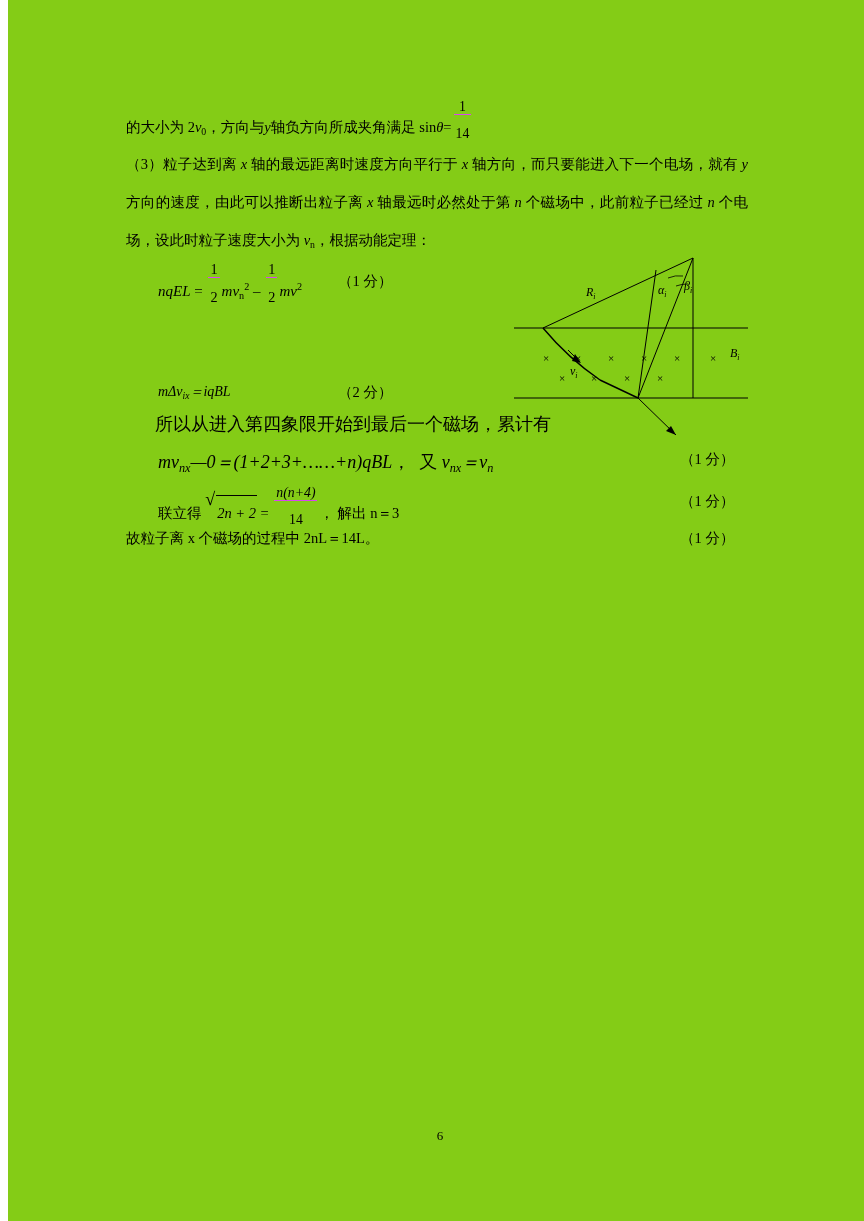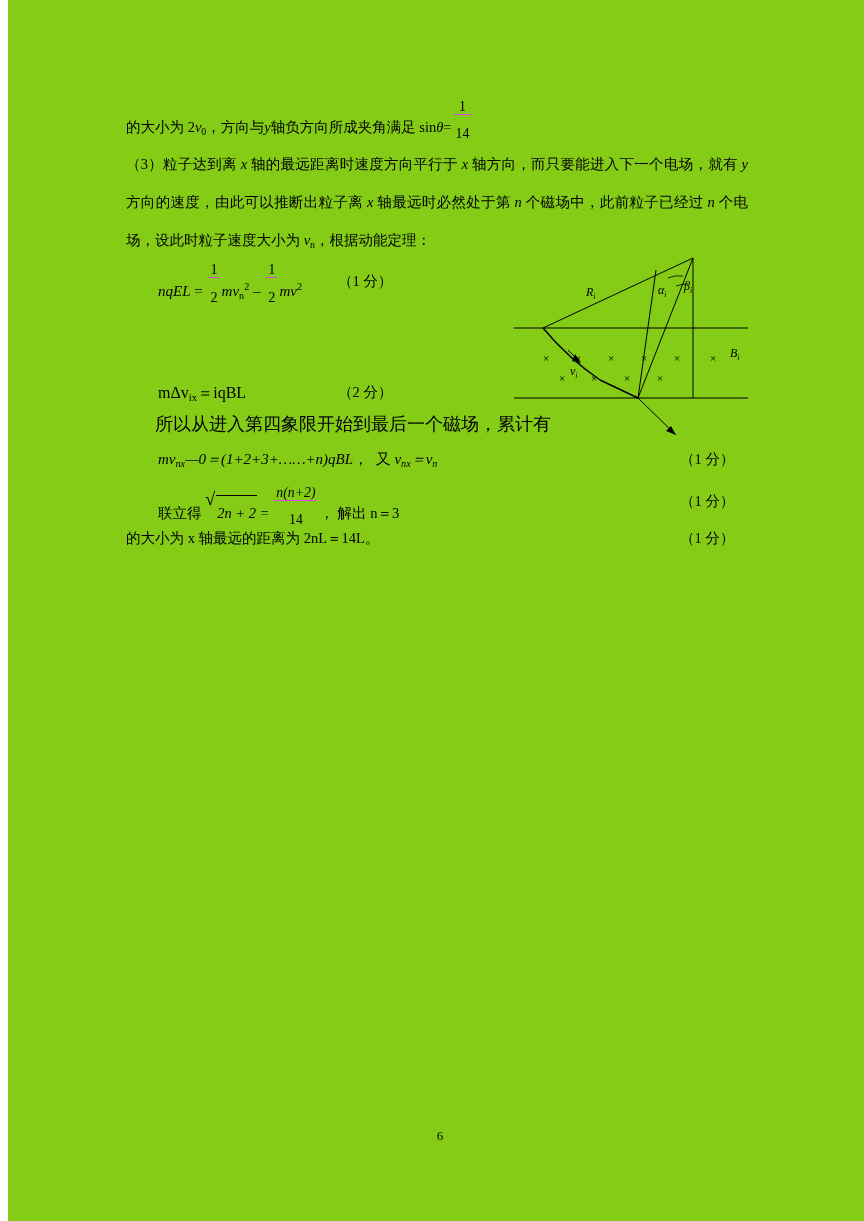--- a/index.html
+++ b/index.html
@@ -65,26 +65,26 @@
   .eq1score { position: absolute; left: 330px; top: 272px; font-size: 14.5px; }
 
   .p2 {
     position: absolute;
     left: 118px; top: 310px;
     width: 390px;
     font-size: 14.5px;
     line-height: 38px;
     text-align: justify;
   }
-  .eq2 { position: absolute; left: 150px; top: 383px; font-size: 16px; }
+  .eq2 { position: absolute; left: 150px; top: 383px; font-size: 14px; font-style: italic; }
   .eq2score { position: absolute; left: 330px; top: 383px; font-size: 14.5px; font-style: normal; }
 
   .p3 { position: absolute; left: 147px; top: 412px; font-size: 18px; white-space: nowrap; }
 
-  .eq3 { position: absolute; left: 150px; top: 450px; font-size: 15px; }
+  .eq3 { position: absolute; left: 150px; top: 450px; font-size: 18px; }
   .eq3score { position: absolute; left: 672px; top: 450px; font-size: 14.5px; }
 
   .eq4 { position: absolute; left: 150px; top: 486px; font-size: 14.5px; }
   .eq4score { position: absolute; left: 672px; top: 492px; font-size: 14.5px; }
 
   .eq5 { position: absolute; left: 118px; top: 529px; font-size: 14.5px; }
   .eq5score { position: absolute; left: 672px; top: 529px; font-size: 14.5px; }
 
   .sqrt {
     display: inline-block;
@@ -156,26 +156,26 @@
 
   <div class="eq3">
     <span class="it">mv</span><span class="it sub">nx</span><span class="it">—0＝(1+2+3+……+n)qBL</span><span>，</span>&nbsp;&nbsp;<span>又</span>&nbsp;<span class="it">v</span><span class="it sub">nx</span><span class="it">＝v</span><span class="it sub">n</span>
   </div>
   <div class="eq3score">（1 分）</div>
 
   <div class="eq4">
     <span>联立得</span>
     <span class="sqrt"><span class="bar">2n + 2</span></span>
     <span>=</span>
-    <span class="frac"><span class="num it">n(n+2)</span><span class="den">14</span></span><span>，</span>
+    <span class="frac"><span class="num it">n(n+4)</span><span class="den">14</span></span><span>，</span>
     <span>解出 n＝3</span>
   </div>
   <div class="eq4score">（1 分）</div>
 
-  <div class="eq5">的大小为 x 轴最远的距离为 2nL＝14L。</div>
+  <div class="eq5">故粒子离 x 个磁场的过程中 2nL＝14L。</div>
   <div class="eq5score">（1 分）</div>
 
   <div class="figure">
     <svg width="250" height="210" viewBox="0 0 250 210" xmlns="http://www.w3.org/2000/svg">
 
       <line x1="6" y1="88" x2="240" y2="88" stroke="#000" stroke-width="1"></line>
       <line x1="6" y1="158" x2="240" y2="158" stroke="#000" stroke-width="1"></line>
 
       <line x1="185" y1="18" x2="185" y2="158" stroke="#000" stroke-width="1"></line>
 

